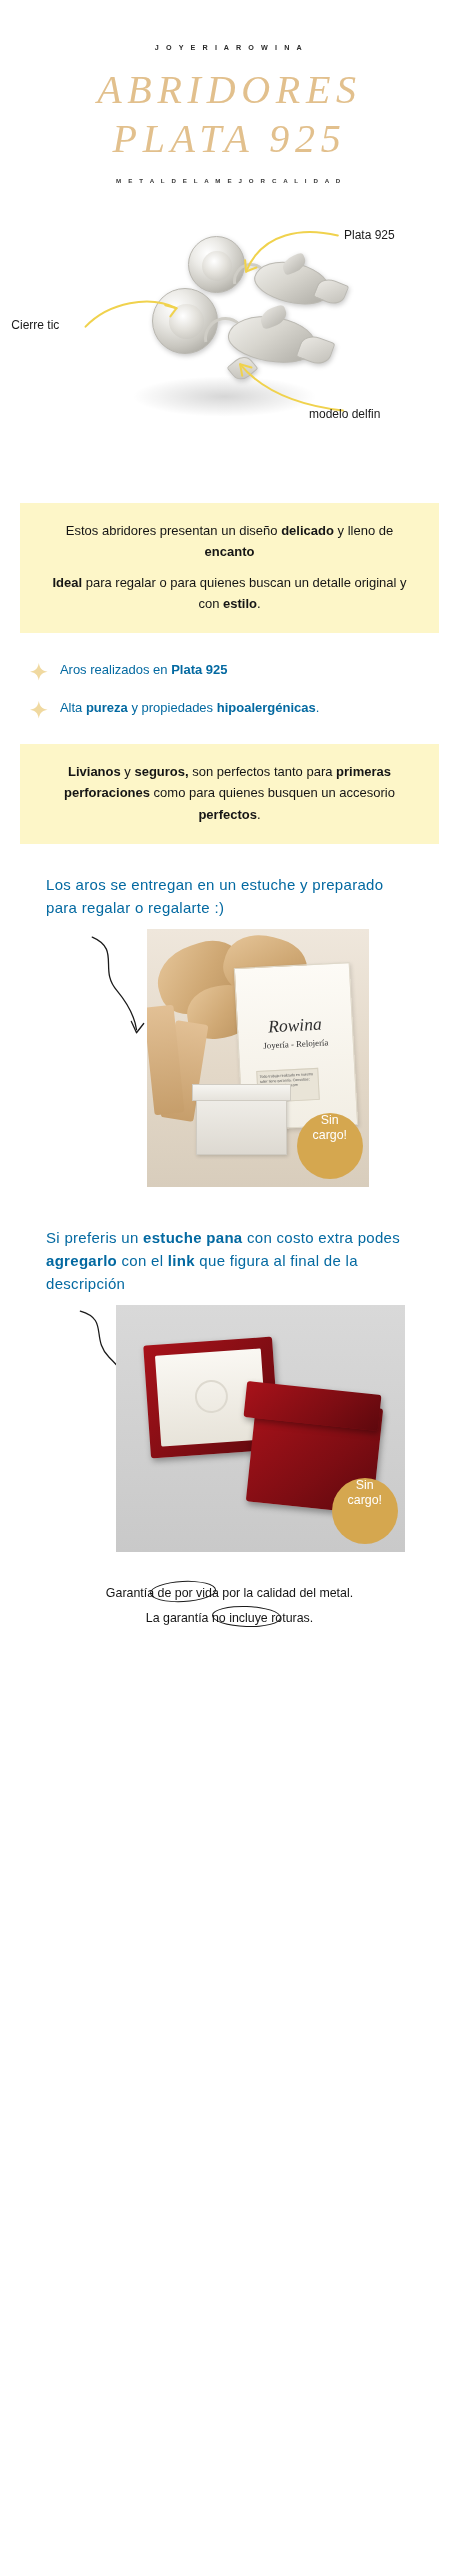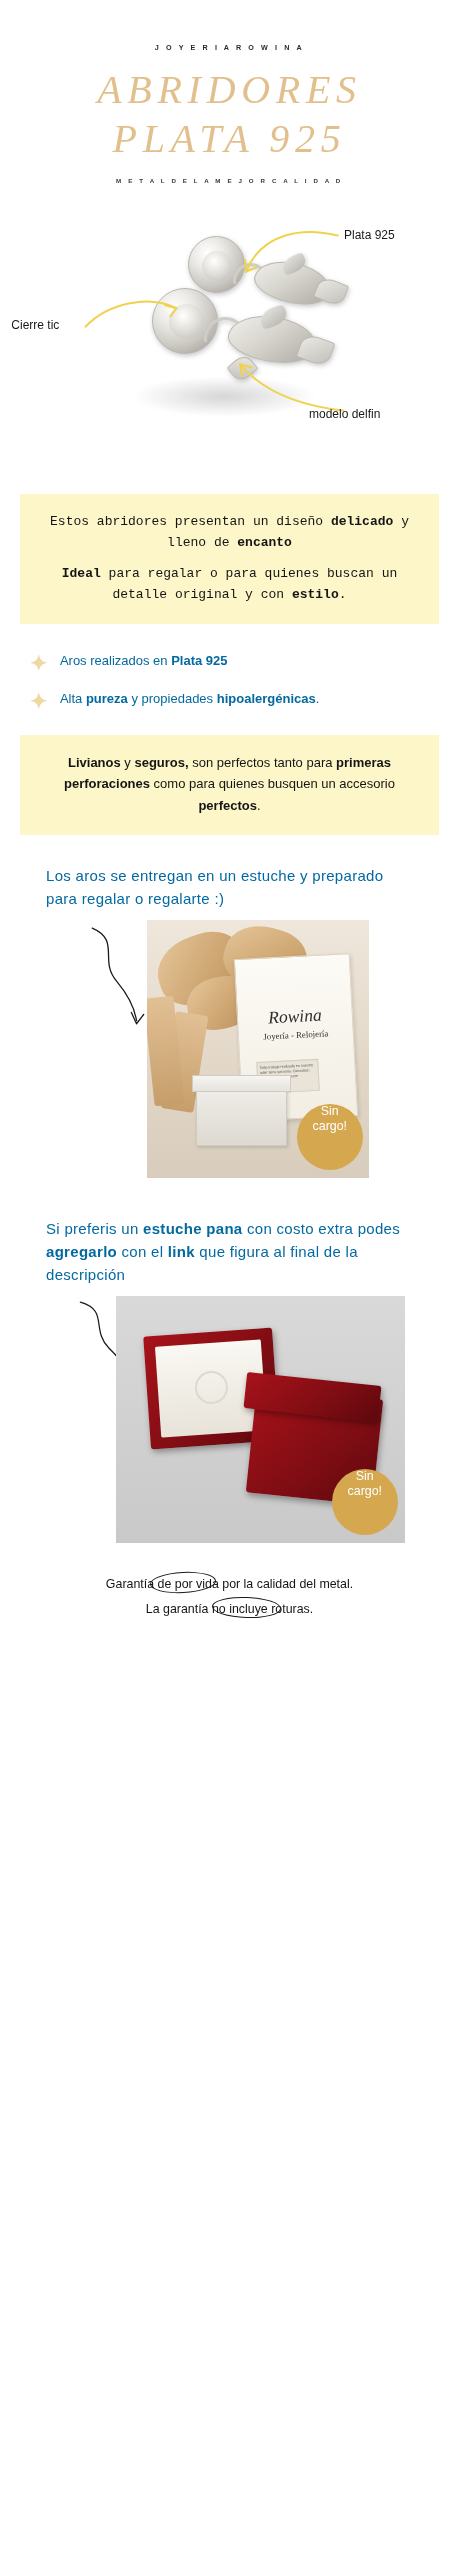--- a/index.html
+++ b/index.html
@@ -135,21 +135,21 @@
     padding: 17.5px 23px 19.6px 23px;
     text-align: center;
     font-size: 13px;
     line-height: 1.62;
     color: #151515;
   }
   .panel p { margin: 0 0 9.3px 0; }
   .panel p:last-child { margin-bottom: 0; }
   .panel b { font-weight: 700; }
 
-  .panel-top { margin-top: 11px; font-family: Liberation Mono, monospace; }
+  .panel-top { margin-top: 20px; }
 
   
   .bullets {
     margin: 28px 29px 24px 29px;
   }
   .bullet-row {
     display: flex;
     align-items: flex-start;
     margin-bottom: 17.5px;
   }

